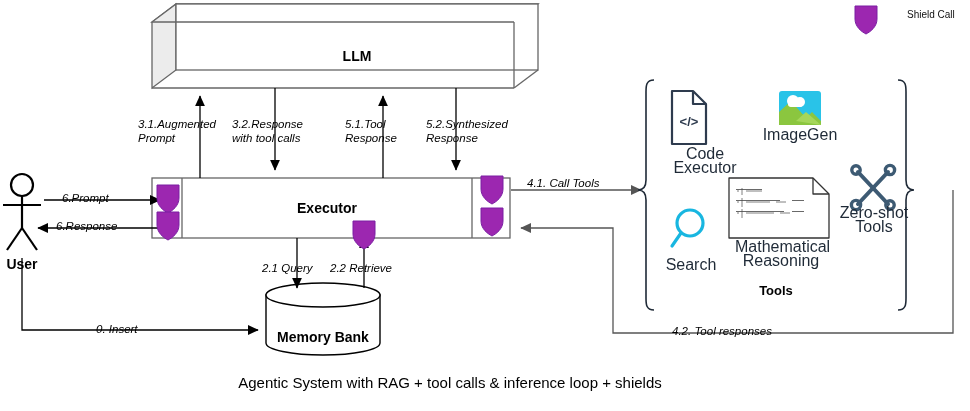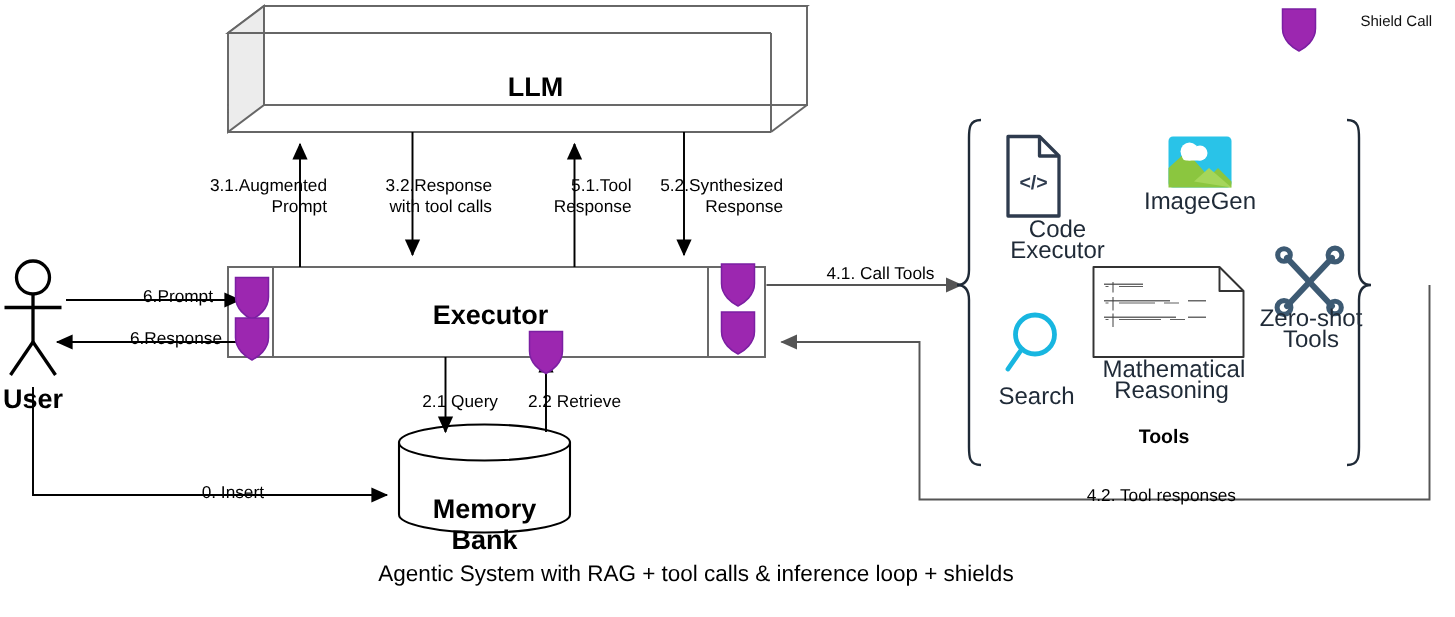--- a/index.html
+++ b/index.html
@@ -1,26 +1,26 @@
 <!DOCTYPE html>
 <html><head>
 <meta charset="utf-8">
 <style>
   html,body{margin:0;padding:0;background:#ffffff;}
   body{width:970px;height:411px;position:relative;overflow:hidden;
        font-family:"Liberation Sans","DejaVu Sans",sans-serif;color:#000;}
   .stage{position:absolute;left:0;top:0;width:970px;height:411px;}
   svg.layer{position:absolute;left:0;top:0;width:970px;height:411px;}
   .lbl{position:absolute;font-size:11.5px;line-height:13.5px;color:#000;
-       text-align:right;white-space:pre-line;}
+       text-align:left;white-space:pre-line;font-style:italic;}
   .tlbl{position:absolute;font-size:16px;line-height:14px;color:#1f2a37;
         text-align:center;white-space:pre-line;}
   .caption{position:absolute;left:0;top:374px;width:900px;text-align:center;
-           font-size:15px;color:#000;margin-left:14px;}
-  .box-label{position:absolute;font-weight:bold;font-size:18px;text-align:center;}
+           font-size:15px;color:#000;}
+  .box-label{position:absolute;font-weight:bold;font-size:14px;text-align:center;}
   .legend-txt{position:absolute;font-size:10px;color:#111;margin-left:23px;}
 </style>
 </head>
 <body>
 
 <div class="stage">
 
   <svg class="layer" viewBox="0 0 970 411">
     <defs>
       <marker id="ah" markerWidth="9" markerHeight="9" refX="8" refY="4.5" orient="auto">

